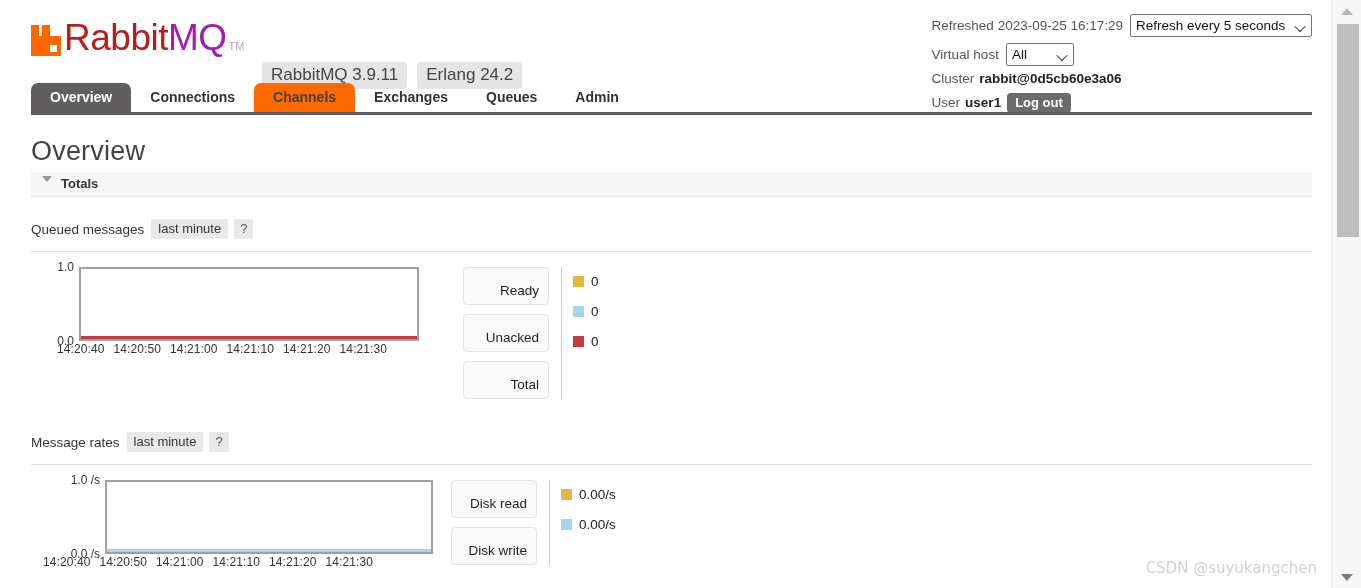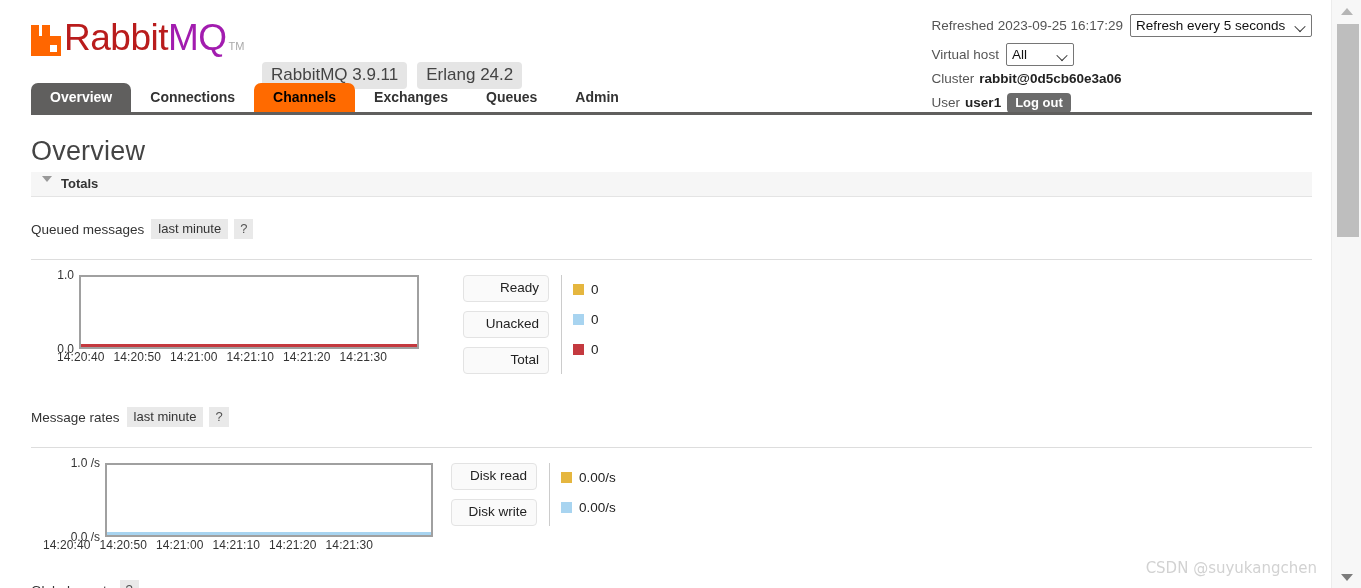--- a/index.html
+++ b/index.html
@@ -176,21 +176,21 @@
     font-size: 14px;
     font-weight: bold;
     color: #333;
     padding: 6px 19px 7px 19px;
     border-radius: 7px 7px 0 0;
     cursor: pointer;
     line-height: 16px;
     white-space: nowrap;
   }
   .tab.active { background: #605f5e; color: #fff; }
-  .tab.hover  { background: #ff6a00; color: #000000; }
+  .tab.hover  { background: #ff6a00; color: #404040; }
 
   
   .content {
     padding: 0 19px 0 31px;
   }
   h1.page-title {
     font-size: 27px;
     font-weight: normal;
     color: #444;
     margin: 21px 0 5px 0;
@@ -213,21 +213,21 @@
     border-left: 5px solid transparent;
     border-right: 5px solid transparent;
     border-top: 6px solid #999;
     margin: 0 9px 0 11px;
   }
 
   .sub-header {
     display: flex;
     align-items: center;
     border-bottom: 1px solid #ddd;
-    padding-bottom: 20px;
+    padding-bottom: 12px;
     margin-bottom: 15px;
   }
   .sub-title {
     font-size: 13.5px;
     color: #333;
     margin-right: 7px;
   }
   .chip {
     background: #e9e9e9;
     color: #333;
@@ -302,21 +302,21 @@
     align-items: stretch;
     border-right: 1px solid #ccc;
     padding-right: 12px;
   }
   .legend-btn {
     border: 1px solid #e3e3e3;
     background: #fafafa;
     color: #222;
     font-size: 13.5px;
     text-align: right;
-    padding: 4px 9px 6px 14px;
+    padding: 15px 9px 6px 14px;
     border-radius: 4px;
     min-width: 86px;
     margin-bottom: 9px;
     cursor: pointer;
     white-space: nowrap;
   }
   .legend-btn:last-child { margin-bottom: 0; }
   .legend-values {
     display: flex;
     flex-direction: column;

